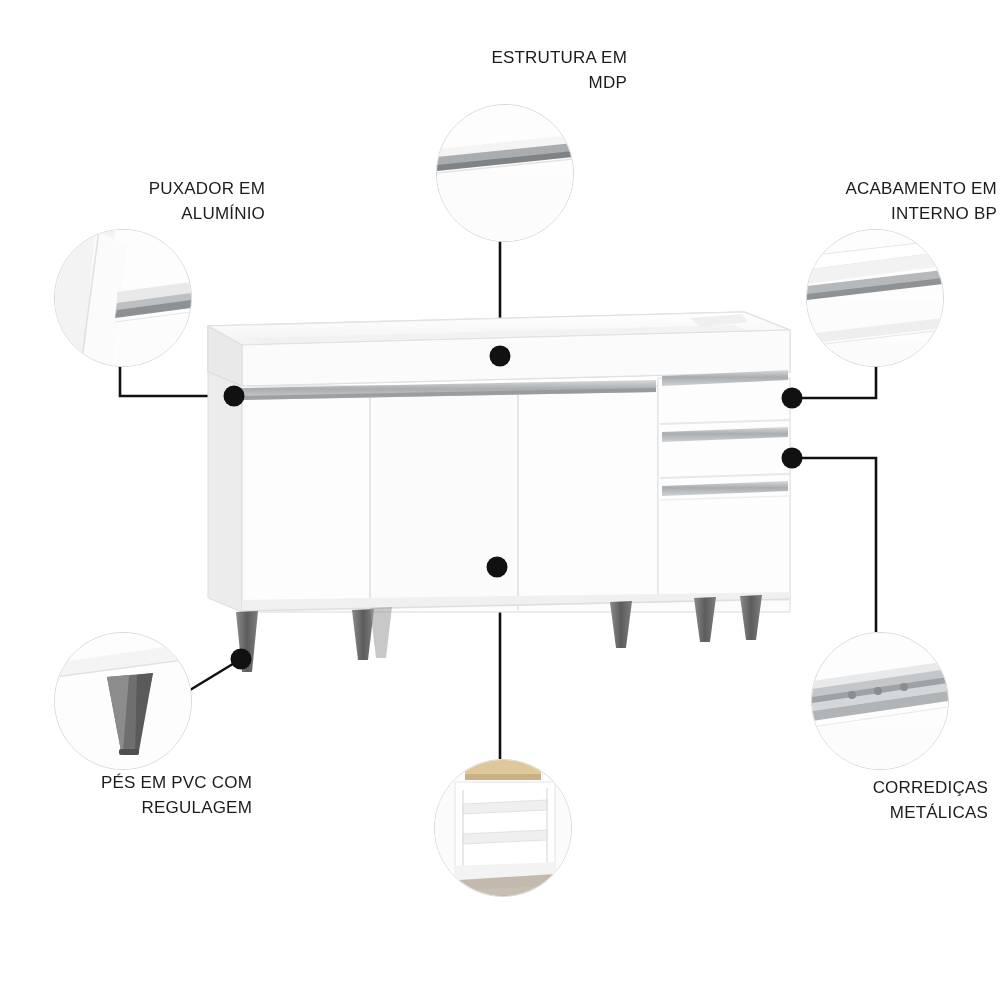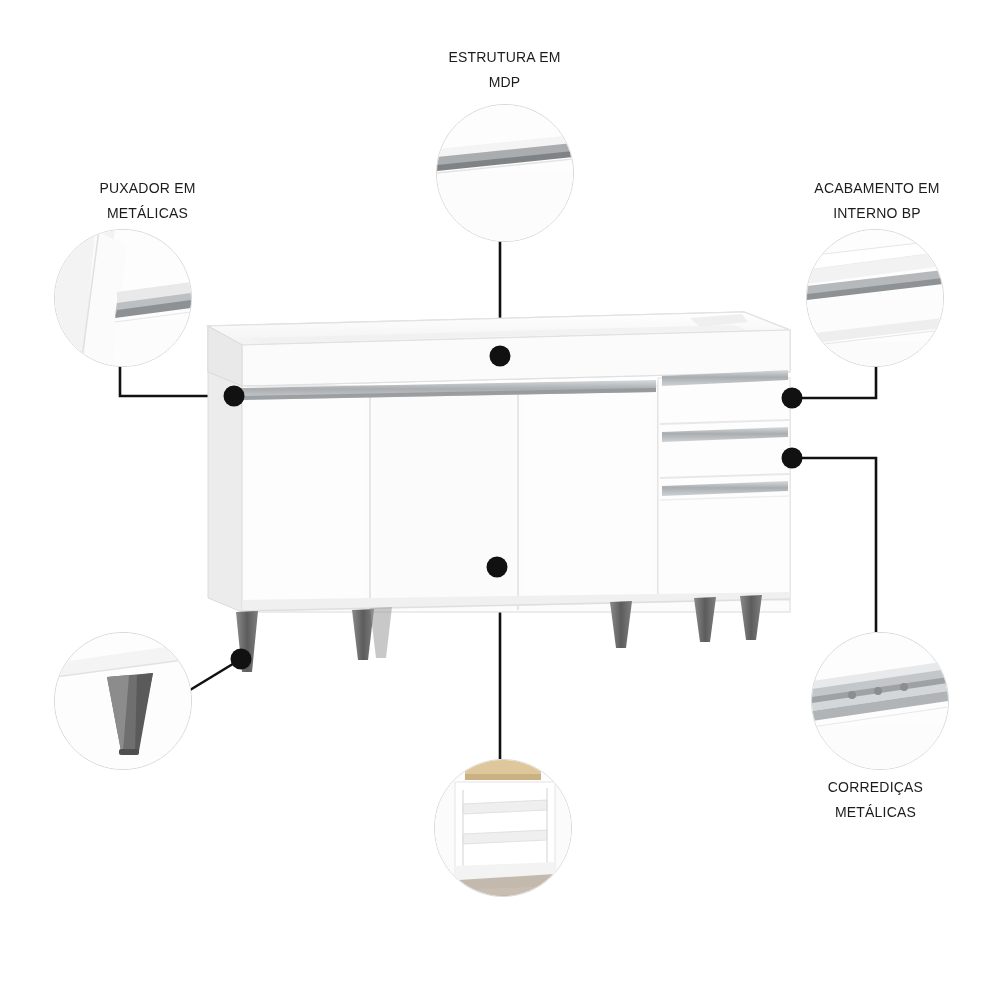--- a/index.html
+++ b/index.html
@@ -21,23 +21,23 @@
     height: 1000px;
   }
   .svg-layer {
     position: absolute;
     left: 0; top: 0;
     width: 1000px;
     height: 1000px;
   }
   .callout-label {
     position: absolute;
-    text-align: center;
+    text-align: right;
     color: #1c1c1c;
-    font-size: 14px;
+    font-size: 17px;
     line-height: 25px;
     letter-spacing: 0.2px;
     font-family: "Liberation Sans", sans-serif;
     white-space: pre-line;
     font-weight: 400;
   }
   .zoom-bubble {
     position: absolute;
     border-radius: 50%;
     border: 1.6px solid #d9d9d9;
@@ -232,23 +232,25 @@
 
       <polygon points="20,106 120,102 120,126 20,130" fill="#f3f3f3"></polygon>
       <polygon points="24,120 120,114 120,136 24,136" fill="#9a8a72" opacity="0.55"></polygon>
     </svg>
   </div>
 
   <div class="callout-label" style="left:382px; top:45px; width:245px;">ESTRUTURA EM
 MDP</div>
 
   <div class="callout-label" style="left:30px; top:176px; width:235px;">PUXADOR EM
-METÁLICAS</div>
+ALUMÍNIO</div>
 
   <div class="callout-label" style="left:757px; top:176px; width:240px;">ACABAMENTO EM
 INTERNO BP</div>
 
   <div class="callout-label" style="left:763px; top:775px; width:225px;">CORREDIÇAS
 METÁLICAS</div>
 
+  <div class="callout-label" style="left:12px; top:770px; width:240px;">PÉS EM PVC COM
+REGULAGEM</div>
 
 
 </div>
 
 </body></html>

